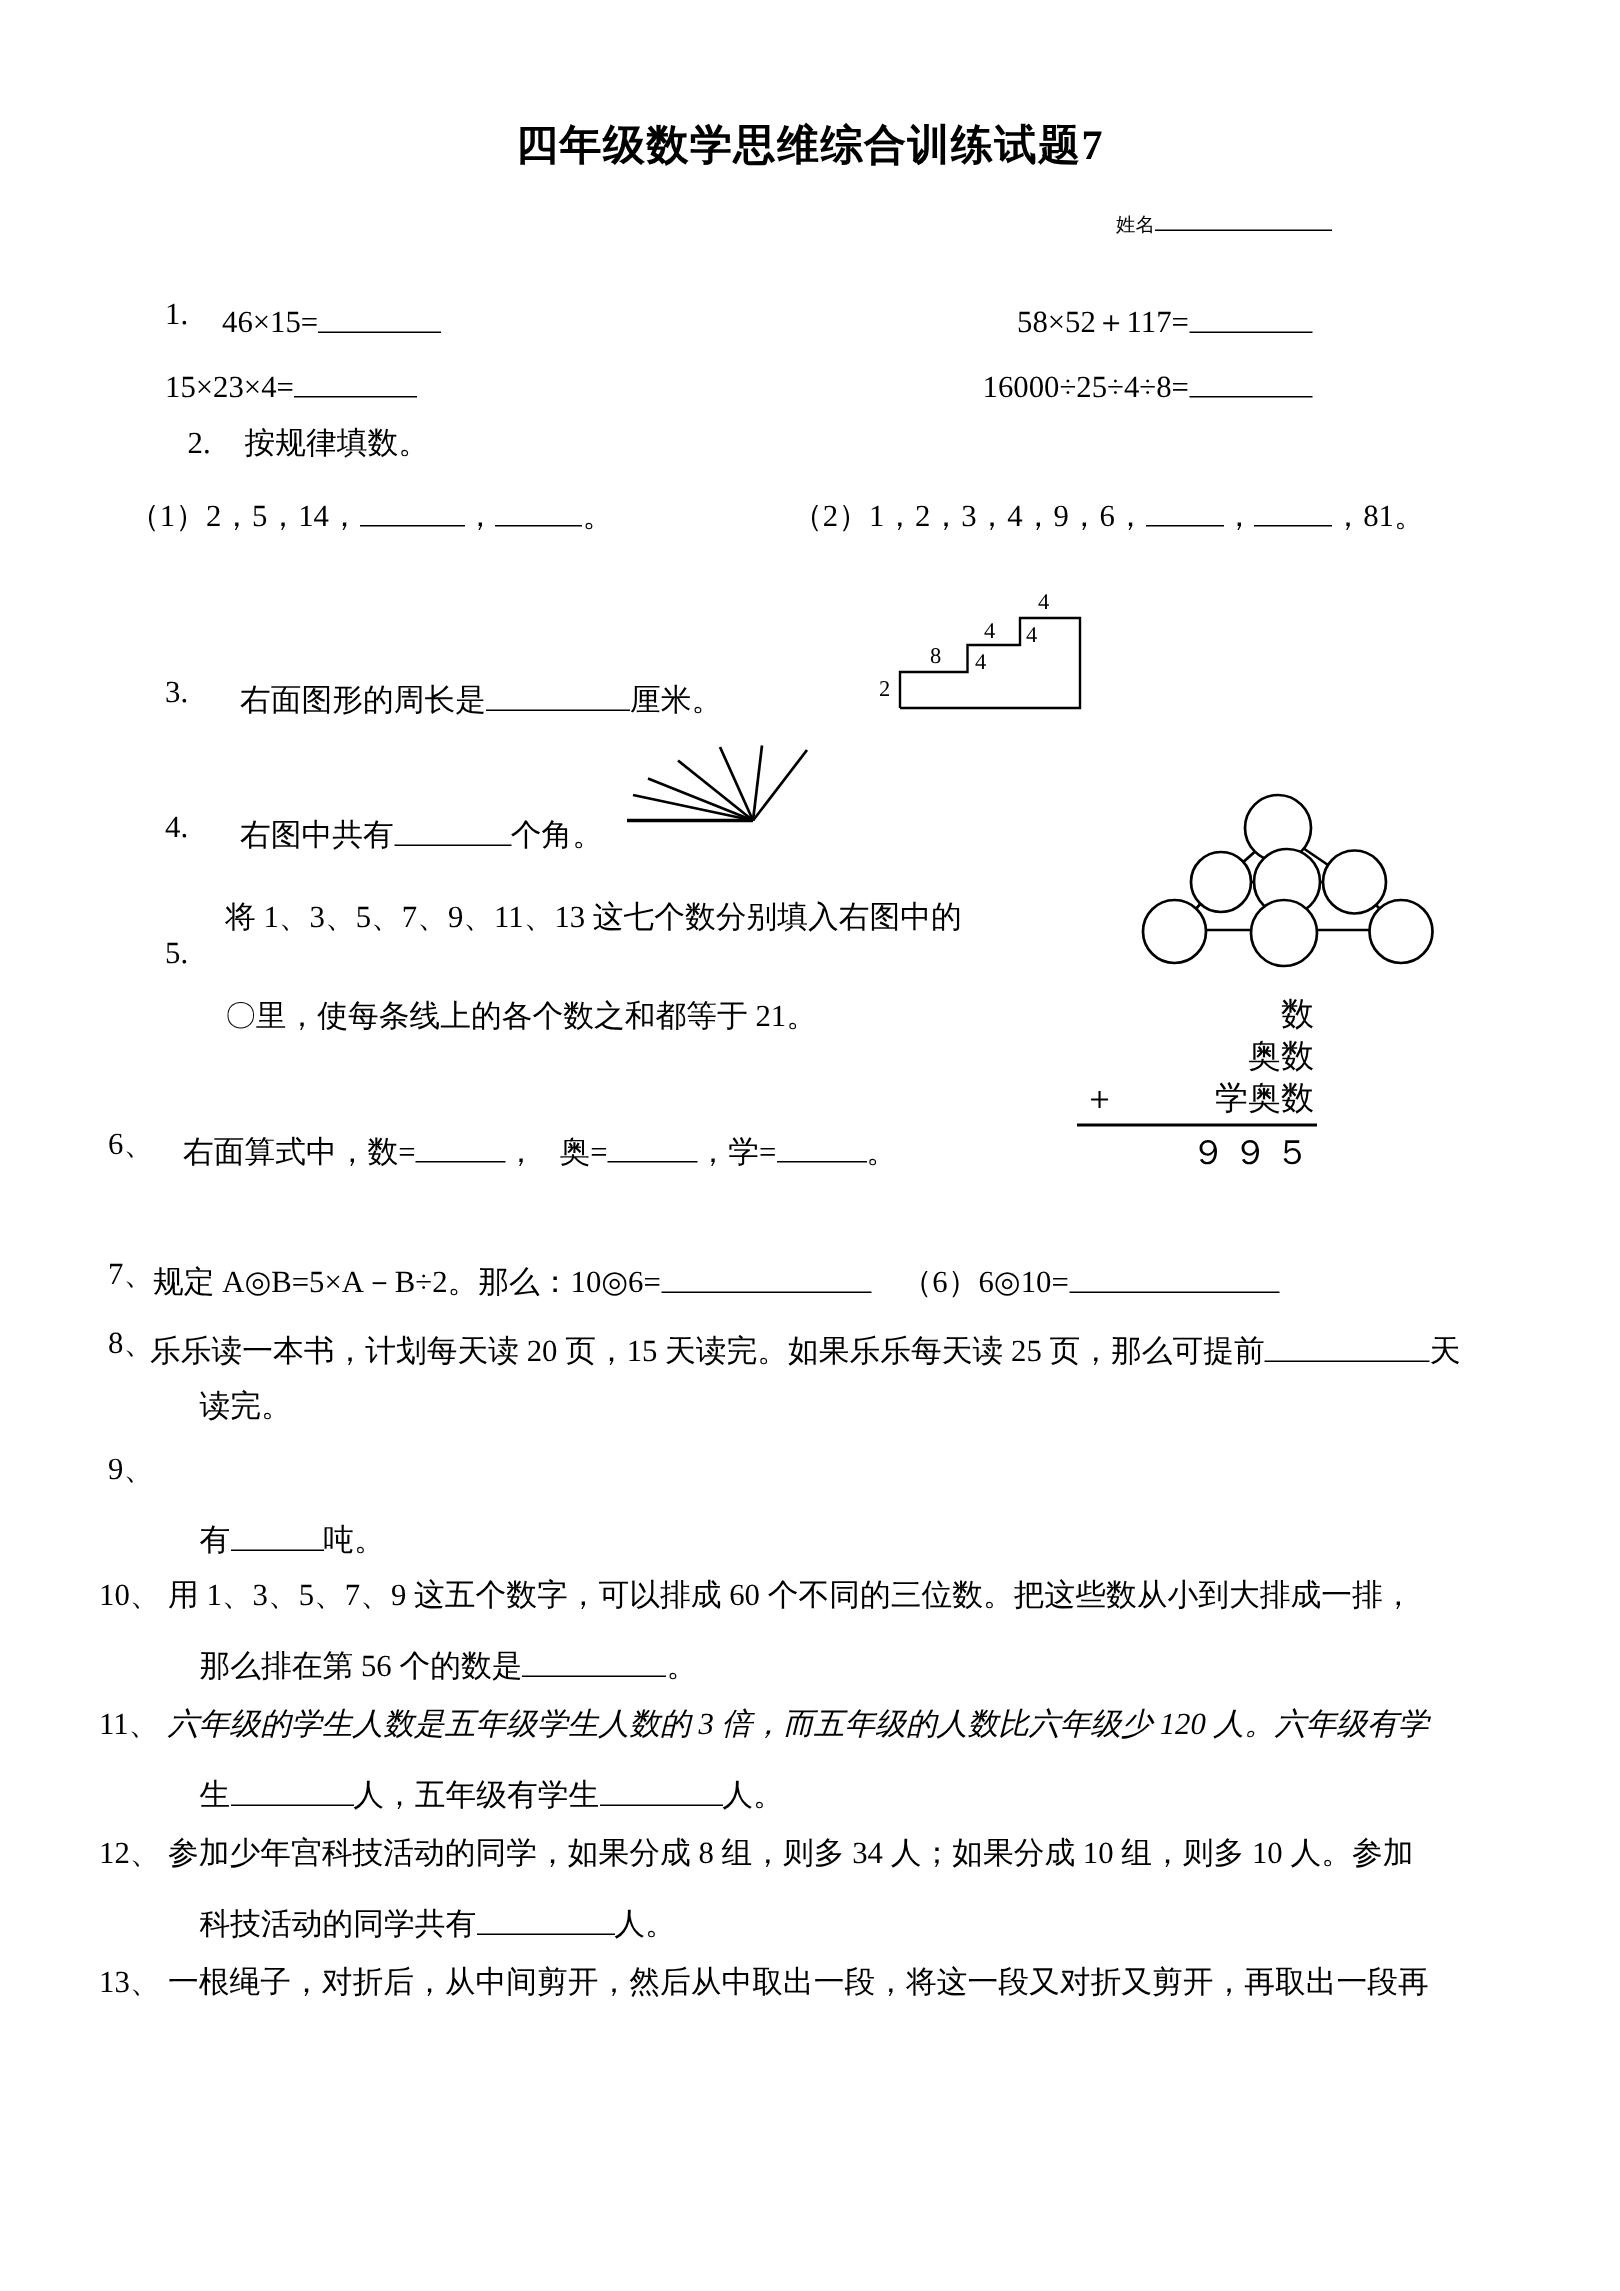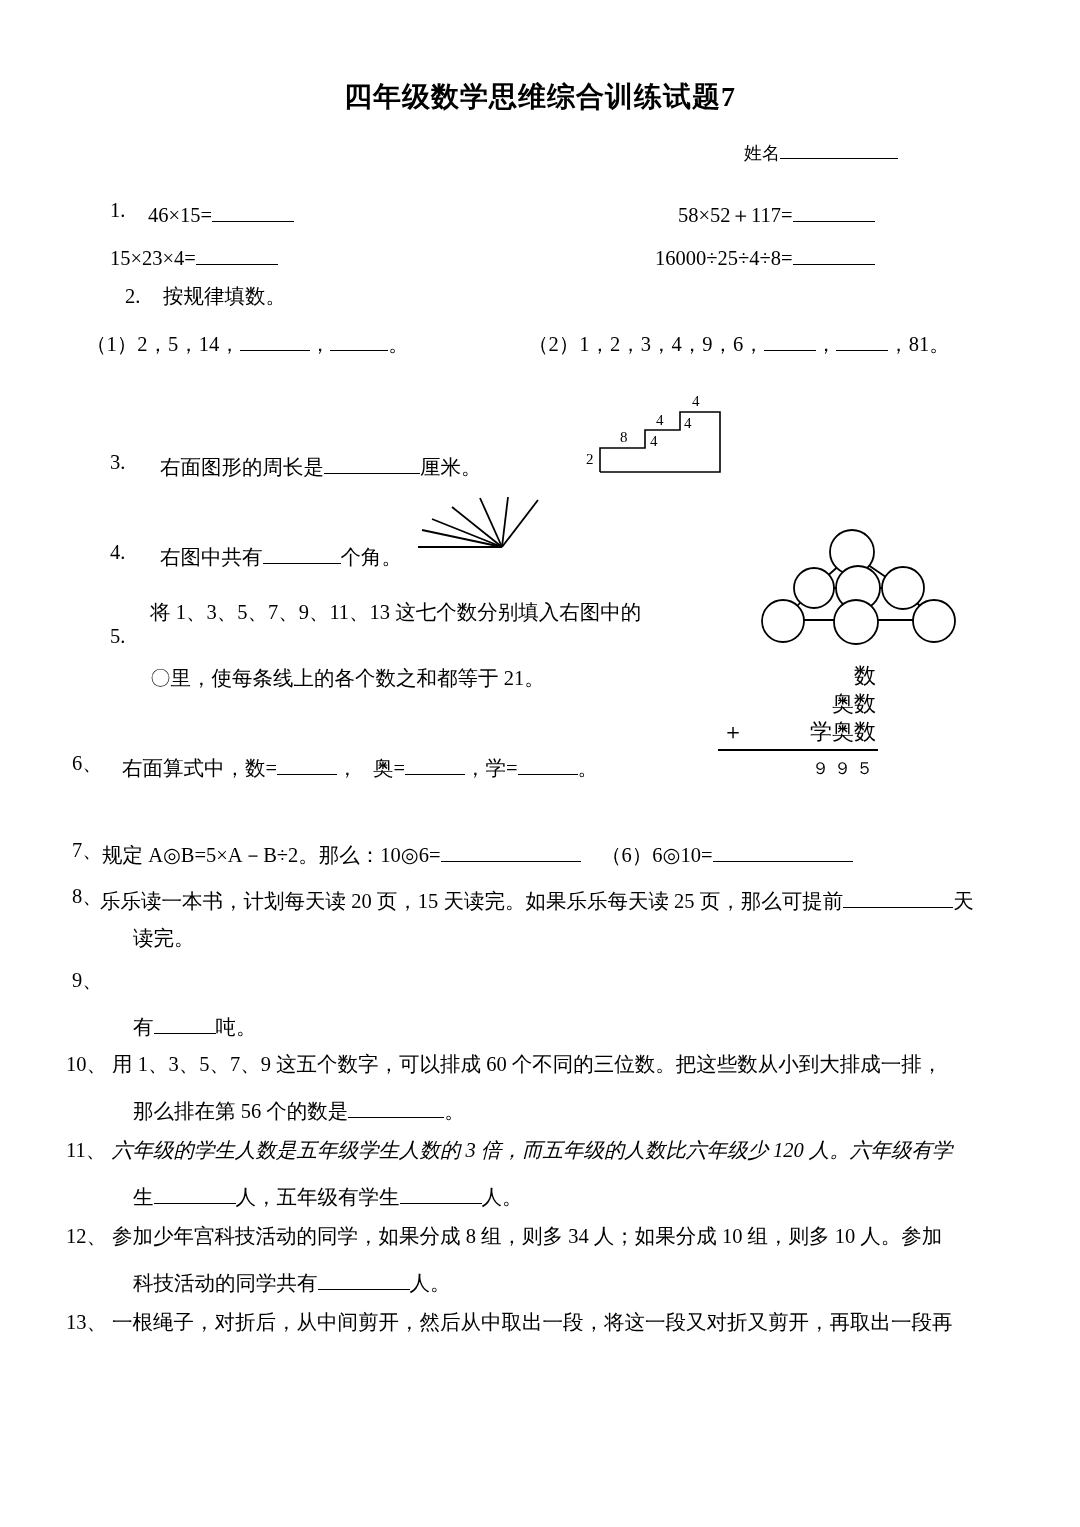--- a/index.html
+++ b/index.html
@@ -30,21 +30,21 @@
     width: 1080px;
     text-align: center;
     font-size: 28px;
     font-weight: bold;
     letter-spacing: 1px;
   }
   .name-line {
     position: absolute;
     left: 744px;
     top: 140px;
-    font-size: 18px;
+    font-size: 13px;
     white-space: nowrap;
   }
   .ul { display: inline-block; border-bottom: 1.4px solid #000; height: 1em; vertical-align: baseline; }
 
   
   .q {
     position: absolute;
     font-size: 20.5px;
     line-height: 1.0;
     white-space: nowrap;
@@ -68,21 +68,21 @@
   .addpuz .plus { position: absolute; left: 22px; top: 0; font-size: 22px; }
   .addpuz .bar {
     border-top: 2px solid #000;
     margin-top: 3px;
     margin-left: 18px;
     width: 160px;
   }
   .addpuz .sum {
     text-align: right;
     padding-right: 26px;
-    font-size: 17px;
+    font-size: 23px;
     letter-spacing: 5px;
     margin-top: 4px;
     width: 178px;
   }
 </style>
 </head>
 <body>
 
 <div class="page">
 

